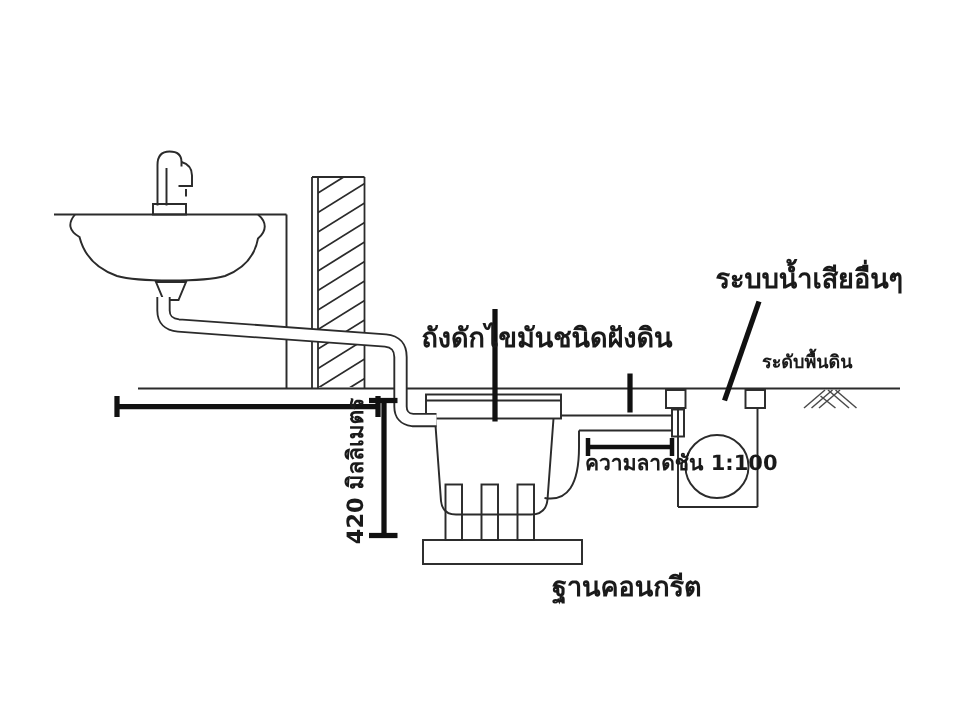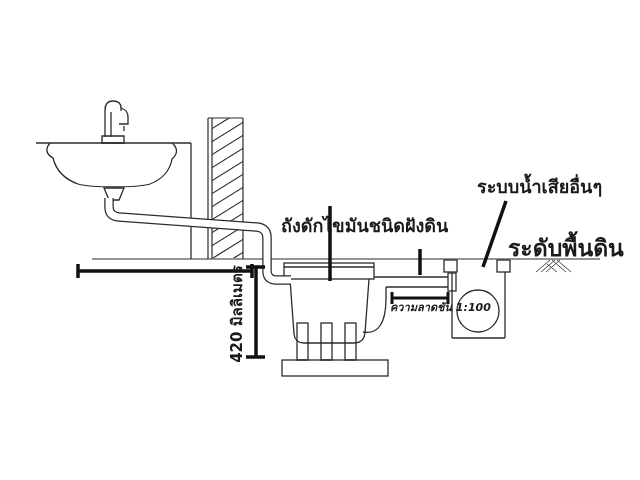--- a/index.html
+++ b/index.html
@@ -7,26 +7,26 @@
     position:relative;width:640px;height:480px;background:#ffffff;
     font-family:"DejaVu Sans","Liberation Sans",sans-serif;overflow:hidden;
   }
   .canvas svg{position:absolute;left:0;top:0;}
   .lbl{
     position:absolute;font-weight:bold;color:#1a1a1a;white-space:nowrap;
     line-height:1.25;letter-spacing:0;
   }
   .lbl-title{font-size:19px;}
   .lbl-main{font-size:18px;}
-  .lbl-mid{font-size:23px;}
+  .lbl-mid{font-size:12px;}
   .lbl-rot{
     font-size:15px;width:130px;height:22px;text-align:center;
     transform:rotate(-90deg);transform-origin:center;
   }
-  .lbl-tiny{font-size:11px;font-style:italic;}
+  .lbl-tiny{font-size:14px;}
 </style>
 </head>
 <body>
 
 <div class="canvas">
 
   <svg width="640" height="480" viewBox="0 0 640 480">
     <defs>
       <clipPath id="wallclip">
           <rect x="212" y="118" width="31" height="140"></rect>
@@ -143,13 +143,14 @@
 
   <div class="lbl lbl-main" style="left:477px;top:176px;text-align:right;">ระบบน้ำเสียอื่นๆ</div>
 
   <div class="lbl lbl-mid" style="left:508px;top:234px;">ระดับพื้นดิน</div>
 
 
   <div class="lbl lbl-rot" style="left:174px;top:303px;">420 มิลลิเมตร</div>
 
   <div class="lbl lbl-tiny" style="left:390px;top:301px;">ความลาดชัน 1:100</div>
 
+  <div class="lbl lbl-main" style="left:368px;top:381px;">ฐานคอนกรีต</div>
 </div>
 
 </body></html>

